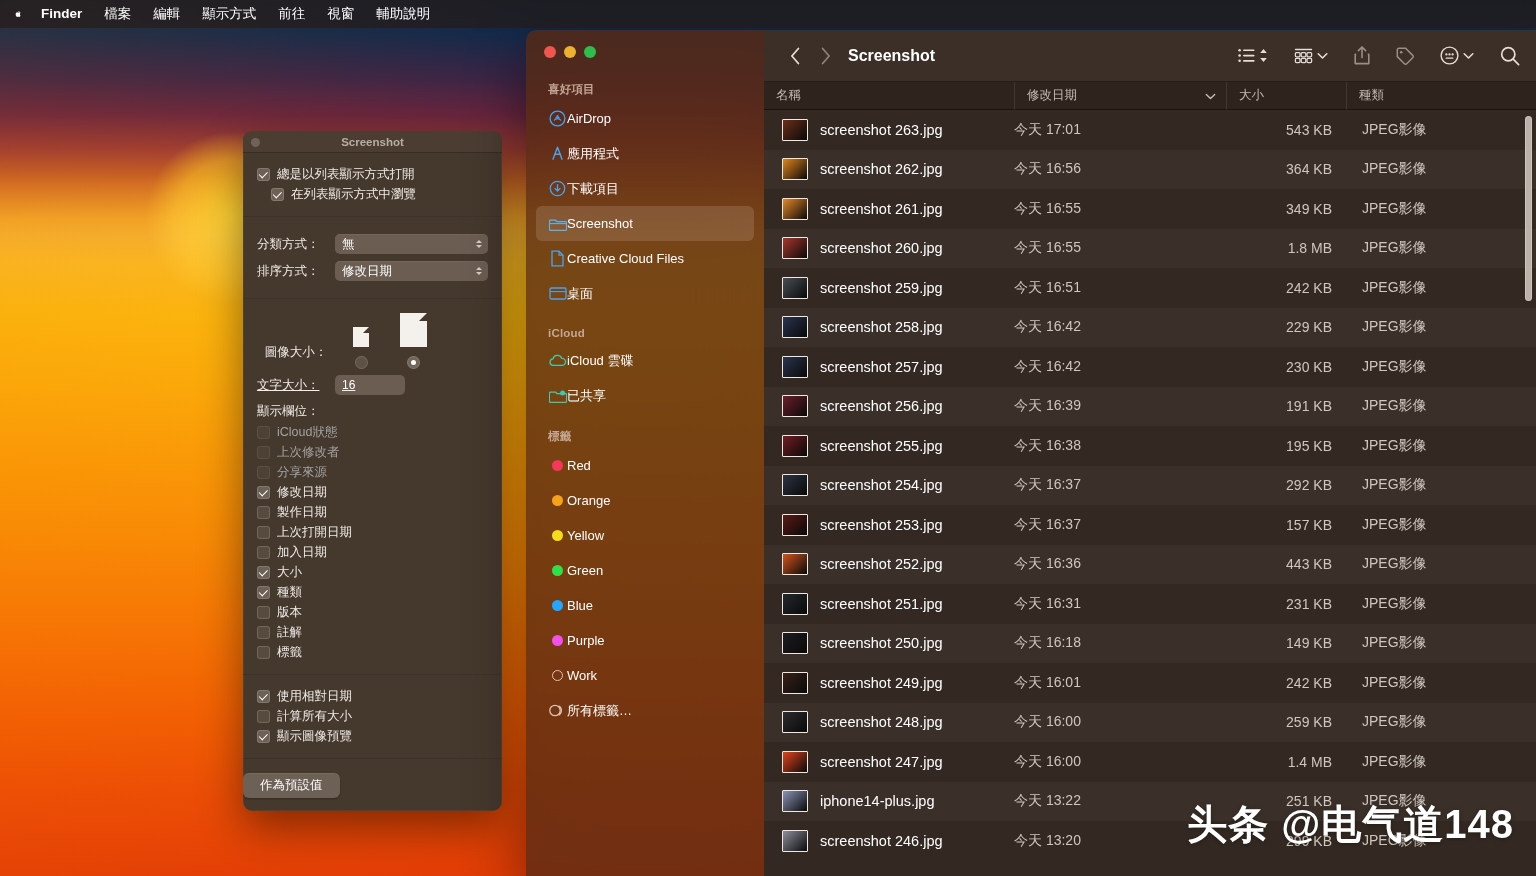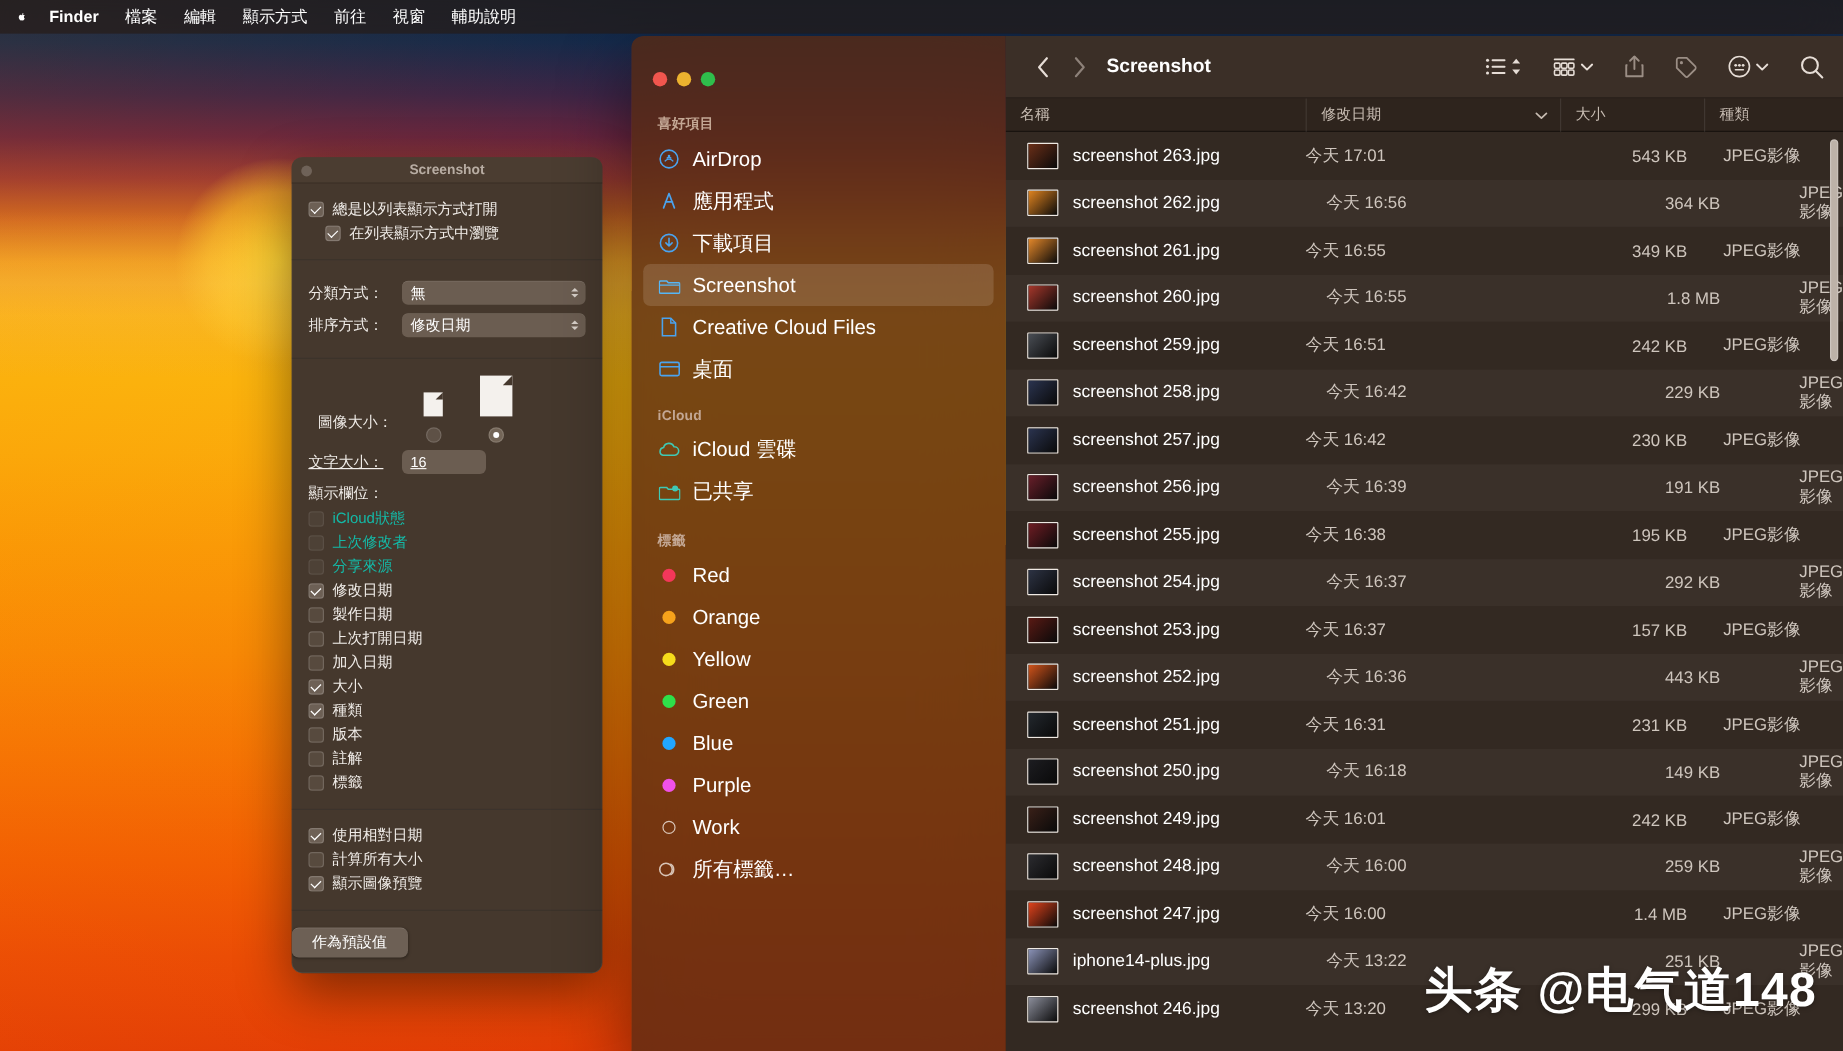--- a/index.html
+++ b/index.html
@@ -91,21 +91,21 @@
     display:flex;align-items:center;justify-content:center;
   }
   .cb.checked{ background:#6d6055; }
   .cb.checked::after{
     content:""; width:7px;height:4px;
     border-left:1.7px solid #fff; border-bottom:1.7px solid #fff;
     transform:rotate(-45deg) translate(0px,-1px);
   }
   .cb.dis{ background:#4d4136; border-color:rgba(255,255,255,.08); }
   .cblab{ font-size:12.5px; color:#f0ece8; }
-  .cblab.dis{ color:#14b8a6; }
+  .cblab.dis{ color:#a3a3a3; }
 
   .frow{ display:flex; align-items:center; margin:7px 0; }
   .flabel{ width:78px; font-size:12.5px; color:#efebe7; }
   .popup{
     flex:1; height:20px; background:#6b5d51; border-radius:5px;
     display:flex; align-items:center; padding:0 7px;
     font-size:12.5px; color:#fff; position:relative;
     box-shadow:0 .5px 0 rgba(255,255,255,.12) inset;
   }
   .popup .chev{
@@ -152,40 +152,40 @@
 
   
   .finder{
     position:absolute; left:526px; top:30px; width:1010px; height:846px;
     border-radius:10px 0 0 0;
     overflow:hidden; display:flex;
     box-shadow:0 22px 60px rgba(0,0,0,.48);
     z-index:50;
   }
   .sidebar{
-    width:312px; flex:none;
+    width:238px; flex:none;
     background:rgba(86,42,20,.80);
     backdrop-filter:blur(30px);
-    padding-top:28px;
+    padding-top:14px;
     overflow:hidden;
   }
   .traffic{ display:flex; gap:8px; padding:2px 0 18px 18px; }
   .tl{ width:12px;height:12px;border-radius:50%; }
   .tl.r{ background:#f0564e; }
   .tl.y{ background:#ecb22f; }
   .tl.g{ background:#2fbe4c; }
 
   .sb-head{
     font-size:11.5px; color:#c3a794; font-weight:700;
     padding:6px 0 4px 22px; letter-spacing:.2px;
   }
   .sb-item{
-    display:flex; align-items:center; gap:10px;
+    display:flex; align-items:center; 
     height:35px; margin:0 10px; padding-left:12px;
-    border-radius:6px; color:#fff; font-size:17px;
+    border-radius:6px; color:#fff; font-size:13px;
   }
   .sb-item.sel{ background:rgba(255,255,255,.13); }
   .sb-ico{ width:19px;height:19px;flex:none;display:flex;align-items:center;justify-content:center; }
   .sb-ico svg{ display:block; }
   .dot{ width:11px;height:11px;border-radius:50%; }
   .dot.hollow{ background:transparent; border:1.4px solid #d8c4b6; }
 
   .finder-main{ flex:1; background:#332922; display:flex; flex-direction:column; min-width:0; position:relative; }
   .toolbar{
     height:52px; background:rgba(60,48,40,.88);
@@ -209,21 +209,21 @@
   .ch-date{ width:212px; }
   .ch-size{ width:120px; }
   .ch-kind{ flex:1; }
   .ch-sortarrow{ position:absolute; right:10px; top:50%; transform:translateY(-50%); }
 
   .filelist{ flex:1; overflow:hidden; position:relative; background:#332922; }
   .frow2{
     display:flex; align-items:center; height:39.5px;
     font-size:14.5px; color:#fff; padding:0 0 0 0;
   }
-  .frow2.alt{ background:rgba(255,255,255,.035);gap:36px; }
+  .frow2.alt{ background:rgba(255,255,255,.035); }
   .cell-name{ width:250px; display:flex; align-items:center; gap:12px; padding-left:18px; min-width:0;}
   .thumb{
     width:26px;height:22px;flex:none;
     border:1.5px solid #efe9e3; border-radius:1px;
     background:#1b1b1b; overflow:hidden; position:relative;
   }
   .thumb i{ position:absolute; inset:0; display:block; }
   .fname{ white-space:nowrap; overflow:hidden; text-overflow:ellipsis; }
   .cell-date{ width:212px; color:#cfc6be; font-size:14px; }
   .cell-size{ width:120px; text-align:right; padding-right:14px; color:#cfc6be; font-size:14px;}

